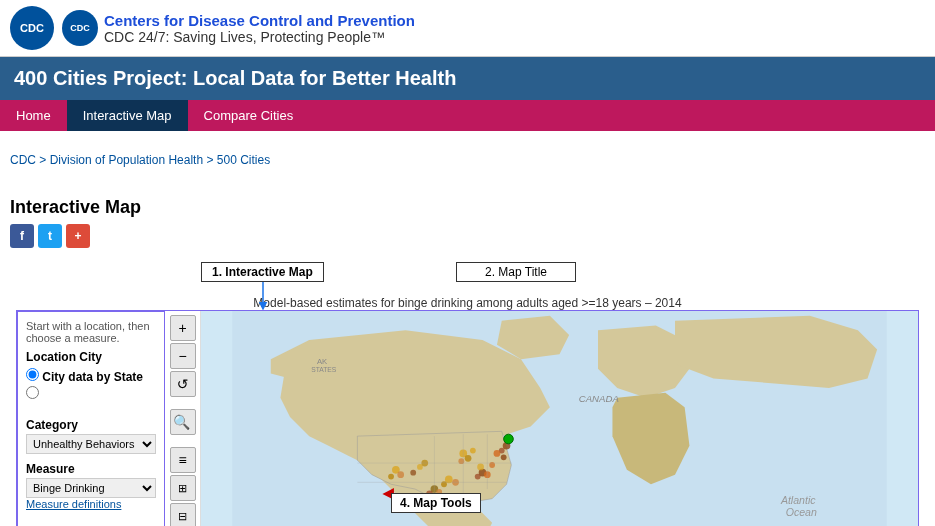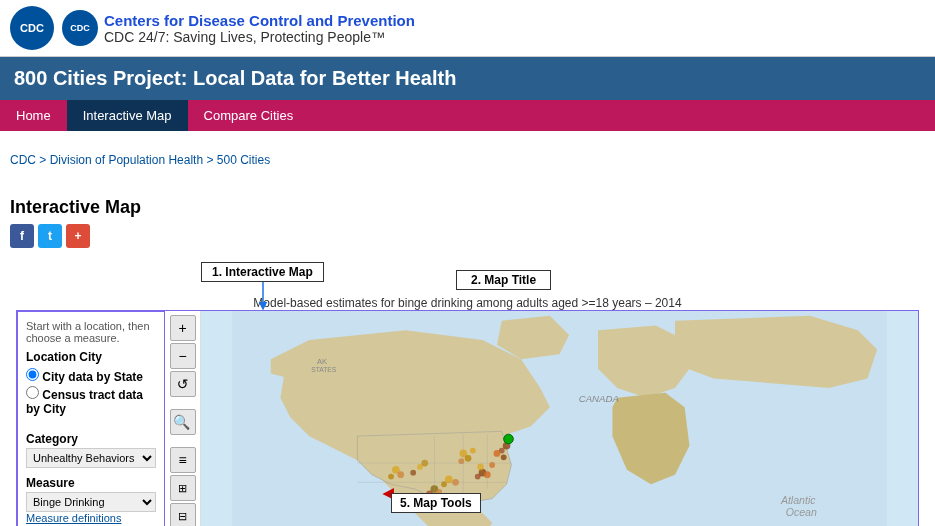--- a/index.html
+++ b/index.html
@@ -70,21 +70,21 @@
       <div style="width:36px;height:36px;border-radius:50%;background:#00519c;display:flex;align-items:center;justify-content:center;color:#fff;font-size:9px;font-weight:bold;flex-shrink:0;">CDC</div>
       <div>
         <div class="cdc-title-main">Centers for Disease Control and Prevention</div>
         <div class="cdc-title-sub">CDC 24/7: Saving Lives, Protecting People™</div>
       </div>
     </div>
   </div>
 </div>
 
 <div class="page-title-bar">
-  <span>800 Cities Project: Local Data for Better Health</span>
+  <span>400 Cities Project: Local Data for Better Health</span>
 </div>
 
 <div class="nav-bar">
   <div class="nav-item">Home</div>
   <div class="nav-item active">Interactive Map</div>
   <div class="nav-item">Compare Cities</div>
 </div>
 
 <div class="breadcrumb">
   <a href="#">CDC</a> &gt;
@@ -107,39 +107,38 @@
 
     <svg style="position:absolute;top:0;left:0;width:100%;height:100%;pointer-events:none;z-index:15;">
       <defs>
           <marker id="ah1" markerWidth="6" markerHeight="6" refX="3" refY="3" orient="auto">
             <path d="M0,0 L6,3 L0,6 Z" fill="#1a73e8"></path>
           </marker>
         </defs>
       <line x1="247" y1="22" x2="247" y2="48" stroke="#1a73e8" stroke-width="1.5" marker-end="url(#ah1)"></line>
     </svg>
 
-    <div style="position:absolute; left:440px; top:12px; background:#fff; border:1.5px solid #333; padding:2px 14px; font-size:12px; font-weight:bold; white-space:nowrap; z-index:20;">2. Map Title</div>
+    <div style="position:absolute; left:440px; top:4px; background:#fff; border:1.5px solid #333; padding:2px 28px; font-size:12px; font-weight:normal; white-space:nowrap; z-index:20;">2. Map Title</div>
 
     <div style="position:absolute; bottom:0; left:0; right:0; text-align:center; font-size:12px; color:#333;">Model-based estimates for binge drinking among adults aged &gt;=18 years – 2014</div>
   </div>
 
   <div class="body-layout">
 
     <div class="left-panel">
       <div class="left-panel-title">Start with a location, then choose a measure.</div>
       <div class="form-group">
         <h4>Location City</h4>
         <div class="radio-group">
           <label class="radio-item">
             <input type="radio" name="loctype" checked="" style="">
             <span>City data by State</span>
           </label>
           <label class="radio-item">
             <input type="radio" name="loctype" style="">
-            <span>Census tract data by City</span>
           </label>
         </div>
       </div>
       <div class="form-group">
         <label>Category</label>
         <select>
           <option>Unhealthy Behaviors</option>
         </select>
       </div>
       <div class="form-group">
@@ -251,21 +250,21 @@
         <text x="75" y="315" fill="#333" font-size="7">1000mi</text>
 
         <defs>
           <marker id="arrowRed" markerWidth="8" markerHeight="8" refX="4" refY="4" orient="auto">
             <path d="M0,0 L8,4 L0,8 Z" fill="#cc0000"></path>
           </marker>
         </defs>
         <line x1="195" y1="190" x2="162" y2="190" stroke="#cc0000" stroke-width="1.5" marker-end="url(#arrowRed)"></line>
       </svg>
 
-      <div style="position:absolute; left:190px; top:182px; background:#fff; border:1.5px solid #333; padding:2px 8px; font-size:12px; font-weight:bold; z-index:20; white-space:nowrap;">5. Map Tools</div>
+      <div style="position:absolute; left:190px; top:182px; background:#fff; border:1.5px solid #333; padding:2px 8px; font-size:12px; font-weight:bold; z-index:20; white-space:nowrap;">4. Map Tools</div>
 
       <div style="position:absolute; top:195px; right:5px; z-index:25;">
         
         
       </div>
 
       <svg style="position:absolute;top:240px;right:110px;width:20px;height:28px;pointer-events:none;z-index:31;">
         <defs>
             <marker id="ag" markerWidth="6" markerHeight="6" refX="3" refY="3" orient="auto">
               <path d="M0,6 L3,0 L6,6 Z" fill="#00aa00"></path>

